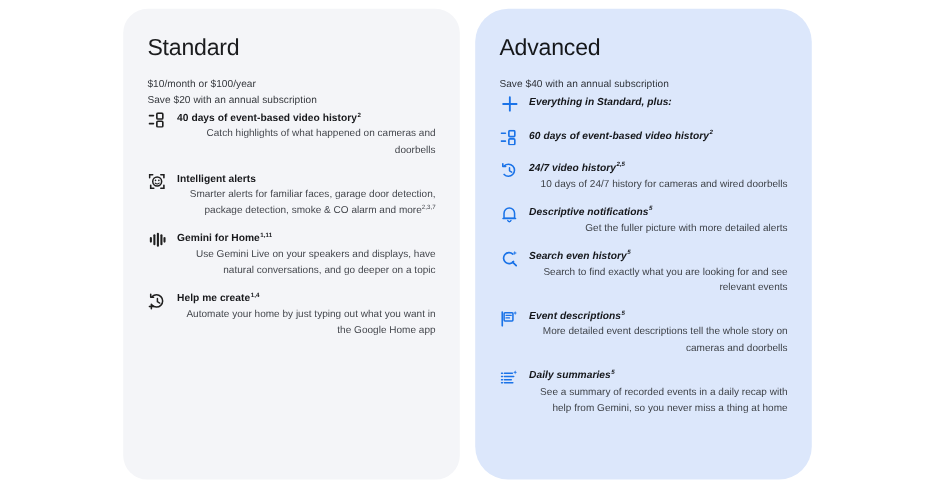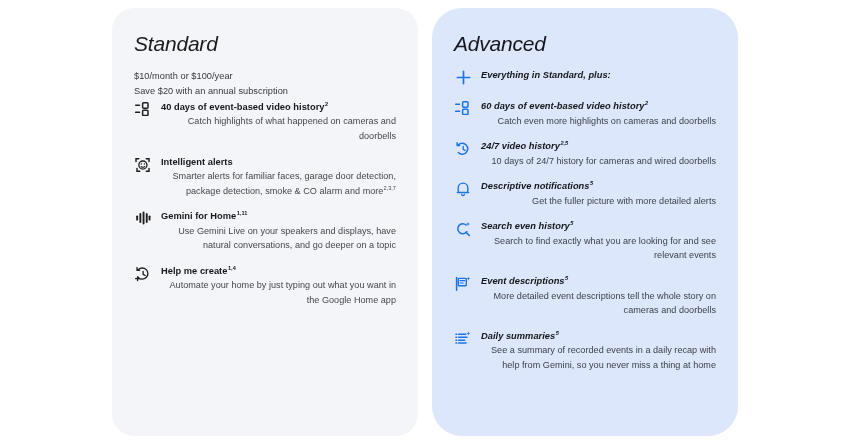--- a/index.html
+++ b/index.html
@@ -28,21 +28,20 @@
   .card.advanced { left: 432px; background: #dce7fb; border-radius: 30px; }
   .card-inner { padding: 24px 22px 10px 22px; }
 
   .plan-title {
     font-size: 21px;
     font-weight: 500;
     color: #1b1c1e;
     letter-spacing: -0.2px;
     margin: 0 0 14px 0;
     line-height: 1.1;
-    font-style: italic;
   }
   .price-line {
     font-size: 9.2px;
     color: #35383d;
     line-height: 1.62;
     margin: 0;
     letter-spacing: 0.05px;
   }
   .price-block { margin-bottom: 2px; }
 
@@ -168,20 +167,21 @@
       </div>
 
     </div>
   </div>
 
   <div class="card advanced adv">
     <div class="card-inner">
       <h2 class="plan-title">Advanced</h2>
 
       <div class="price-block">
+        <p class="price-line">Save $40 with an annual subscription</p>
       </div>
 
       <div class="feature simple">
         <span class="f-icon">
           <svg width="15" height="15" viewBox="0 0 15 15">
             <path d="M7.5 1.4v12.2M1.4 7.5h12.2" fill="none" stroke="#1a73e8" stroke-width="1.7" stroke-linecap="round"></path>
           </svg>
         </span>
         <div class="f-body">
           <p class="f-title">Everything in Standard, plus:</p>
@@ -192,21 +192,20 @@
         <span class="f-icon">
           <svg width="17" height="14" viewBox="0 0 17 14">
             <rect x="0" y="2.4" width="5.2" height="1.5" rx="0.7" fill="#1a73e8"></rect>
             <rect x="0" y="9.6" width="5.2" height="1.5" rx="0.7" fill="#1a73e8"></rect>
             <rect x="7.6" y="0.8" width="5.4" height="5.4" rx="1" fill="none" stroke="#1a73e8" stroke-width="1.5"></rect>
             <rect x="7.6" y="8.2" width="5.4" height="5.4" rx="1" fill="none" stroke="#1a73e8" stroke-width="1.5"></rect>
           </svg>
         </span>
         <div class="f-body">
           <p class="f-title"><span>60 days of event-based video history</span><sup>2</sup></p>
-          <p class="f-desc">Catch even more highlights on cameras and doorbells</p>
         </div>
       </div>
 
       <div class="feature">
         <span class="f-icon">
           <svg width="16" height="16" viewBox="0 0 16 16">
             <path d="M3.4 3.8A5.5 5.5 0 1 1 3.3 11.6" fill="none" stroke="#1a73e8" stroke-width="1.45" stroke-linecap="round"></path>
             <path d="M2.1 1.8v2.6h2.6" fill="none" stroke="#1a73e8" stroke-width="1.45" stroke-linecap="round" stroke-linejoin="round"></path>
             <path d="M8.2 5.4v2.9l2.0 1.2" fill="none" stroke="#1a73e8" stroke-width="1.35" stroke-linecap="round" stroke-linejoin="round"></path>
           </svg>

